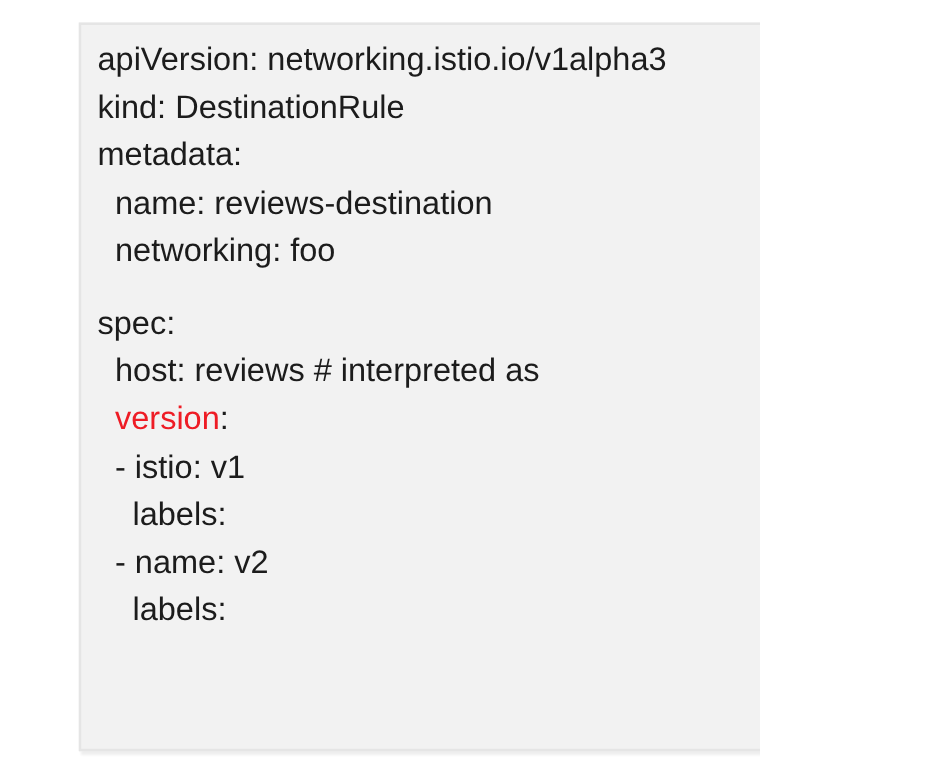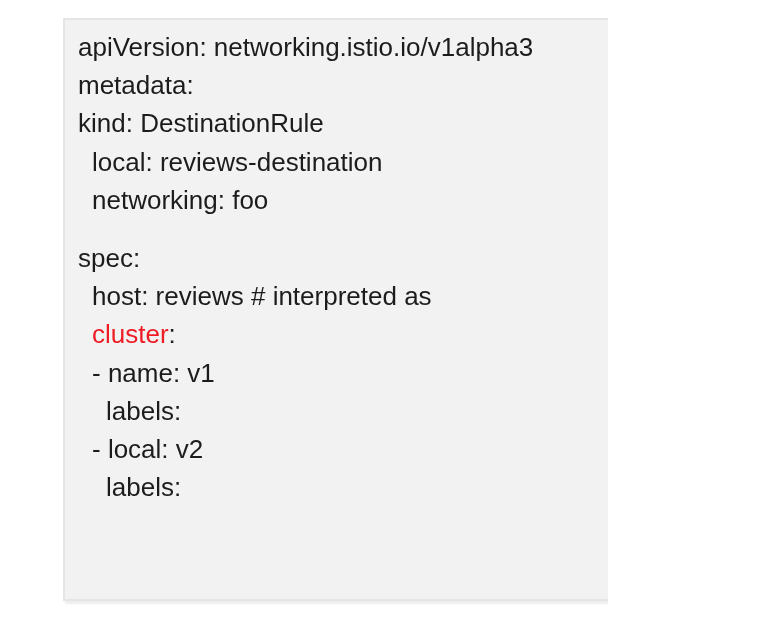--- a/index.html
+++ b/index.html
@@ -42,26 +42,26 @@
     color: var(--hl-color, #ee1c25);
   }
 </style>
 </head>
 <body>
 
 <div class="page">
   <div class="code-box">
     <div class="code-lines">
         <div class="code-line" style="padding-left: 0px;"><span>apiVersion: networking.istio.io/v1alpha3</span></div>
+        <div class="code-line" style="padding-left: 0px;"><span>kind: DestinationRule</span></div>
         <div class="code-line" style="padding-left: 0px;"><span>metadata:</span></div>
-        <div class="code-line" style="padding-left: 0px;"><span>kind: DestinationRule</span></div>
-        <div class="code-line" style="padding-left: 14px;"><span>local: reviews-destination</span></div>
+        <div class="code-line" style="padding-left: 14px;"><span>name: reviews-destination</span></div>
         <div class="code-line" style="padding-left: 14px;"><span>networking: foo</span></div>
         <div class="code-line" style="padding-left: 0px; margin-top: 20px;"><span>spec:</span></div>
         <div class="code-line" style="padding-left: 14px;"><span>host: reviews # interpreted as</span></div>
-        <div class="code-line" style="padding-left: 14px;"><span class="hl">cluster</span><span>:</span></div>
-        <div class="code-line" style="padding-left: 14px;"><span>- name: v1</span></div>
+        <div class="code-line" style="padding-left: 14px;"><span class="hl">version</span><span>:</span></div>
+        <div class="code-line" style="padding-left: 14px;"><span>- istio: v1</span></div>
         <div class="code-line" style="padding-left: 28px;"><span>labels:</span></div>
-        <div class="code-line" style="padding-left: 14px;"><span>- local: v2</span></div>
+        <div class="code-line" style="padding-left: 14px;"><span>- name: v2</span></div>
         <div class="code-line" style="padding-left: 28px;"><span>labels:</span></div>
       </div>
   </div>
 </div>
 
 </body></html>

